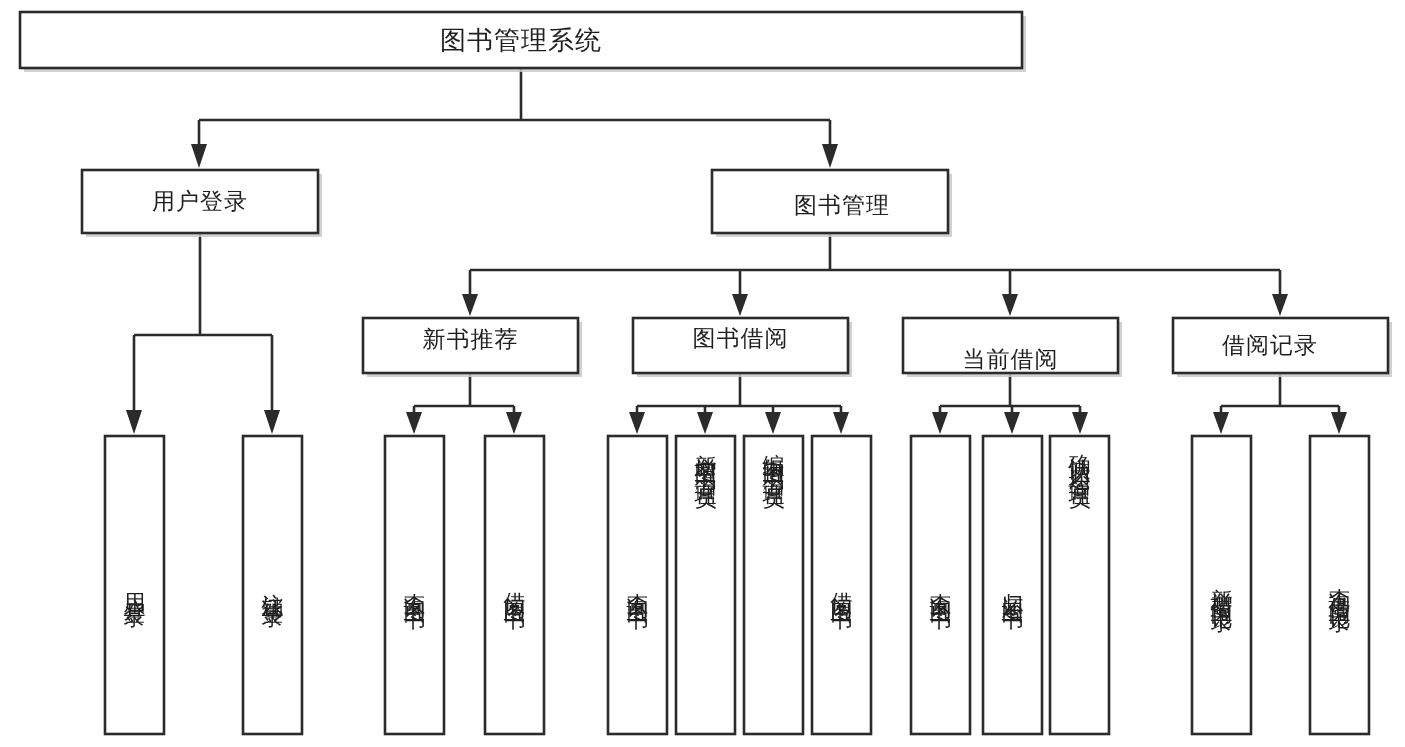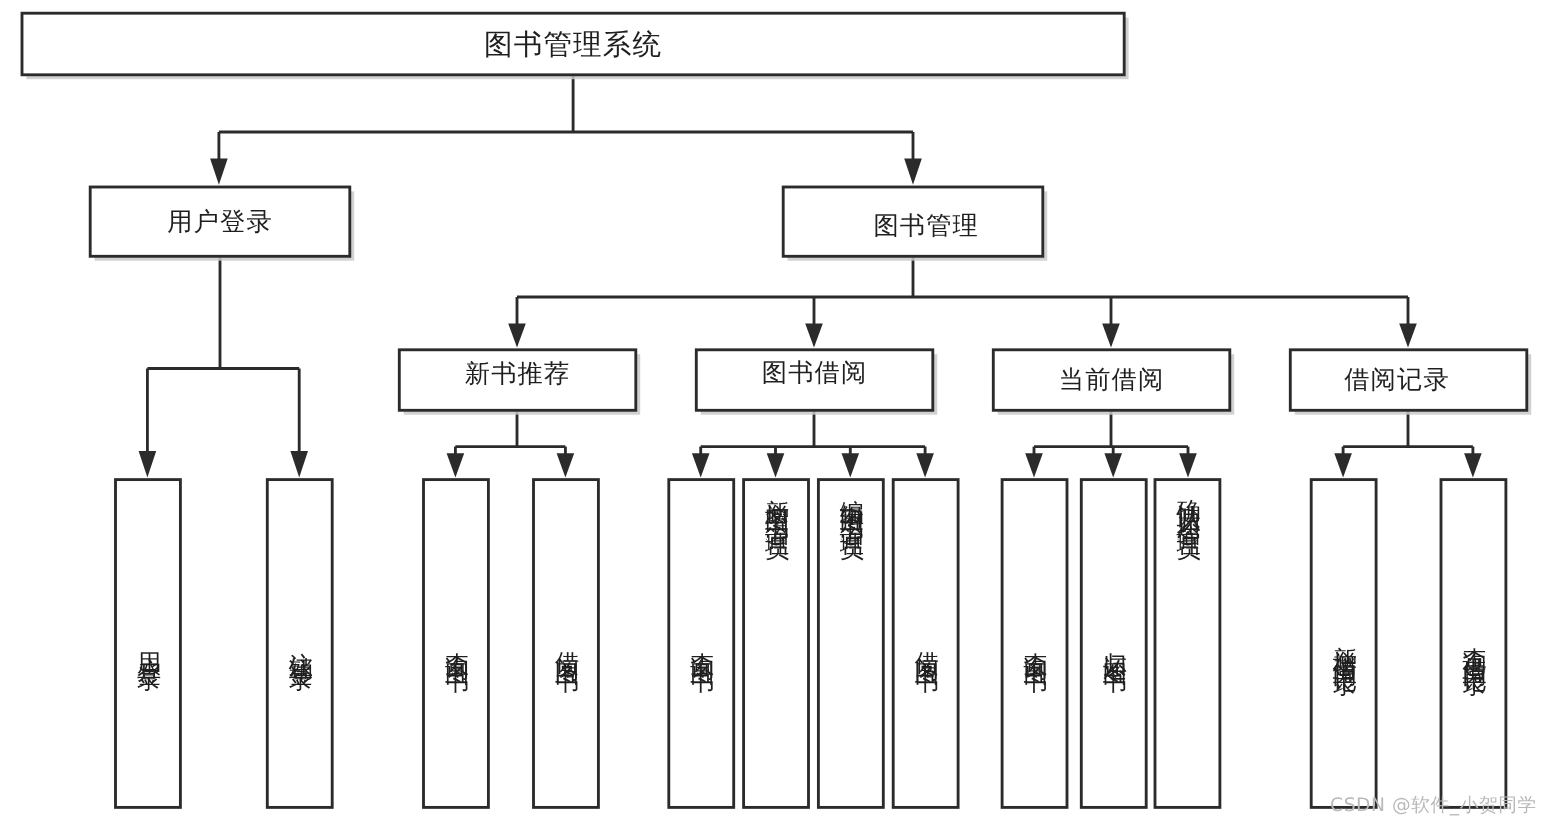--- a/index.html
+++ b/index.html
@@ -191,21 +191,21 @@
     </g>
   </svg>
 
   <div class="node-label-h" style="left:20px; top:12px; width:1002px; height:56px; font-size:26px;">图书管理系统</div>
 
   <div class="node-label-h" style="left:82px; top:170px; width:236px; height:63px;">用户登录</div>
   <div class="node-label-h" style="left:692px; top:170px; width:236px; height:70px;margin-left:32px;">图书管理</div>
 
   <div class="node-label-h" style="left:363px; top:318px; width:215px; height:42px;">新书推荐</div>
   <div class="node-label-h" style="left:633px; top:318px; width:215px; height:40px;">图书借阅</div>
-  <div class="node-label-h" style="left:903px; top:318px; width:215px; height:55px;">当前借阅</div>
+  <div class="node-label-h" style="left:903px; top:332px; width:215px; height:55px;">当前借阅</div>
   <div class="node-label-h" style="left:1173px; top:318px; width:194px; height:55px;">借阅记录</div>
 
   <div class="node-label-v" style="left:105px; top:436px; width:59px; height:298px;">
     <span>用户登录</span>
   </div>
   <div class="node-label-v" style="left:243px; top:436px; width:59px; height:298px;">
     <span>注销登录</span>
   </div>
   <div class="node-label-v" style="left:385px; top:436px; width:59px; height:298px;">
     <span>查询图书</span>
@@ -234,15 +234,14 @@
   <div class="node-label-v" style="left:1050px; top:436px; width:59px; height:298px; align-items:flex-start;">
     <span>确认归还（管理员）</span>
   </div>
   <div class="node-label-v" style="left:1192px; top:436px; width:59px; height:298px;">
     <span>新增借阅记录</span>
   </div>
   <div class="node-label-v" style="left:1310px; top:436px; width:59px; height:298px;">
     <span>查询借阅记录</span>
   </div>
 
-  <div class="watermark">CSDN @软件_小贺同学</div>
 
 </div>
 
 </body></html>

